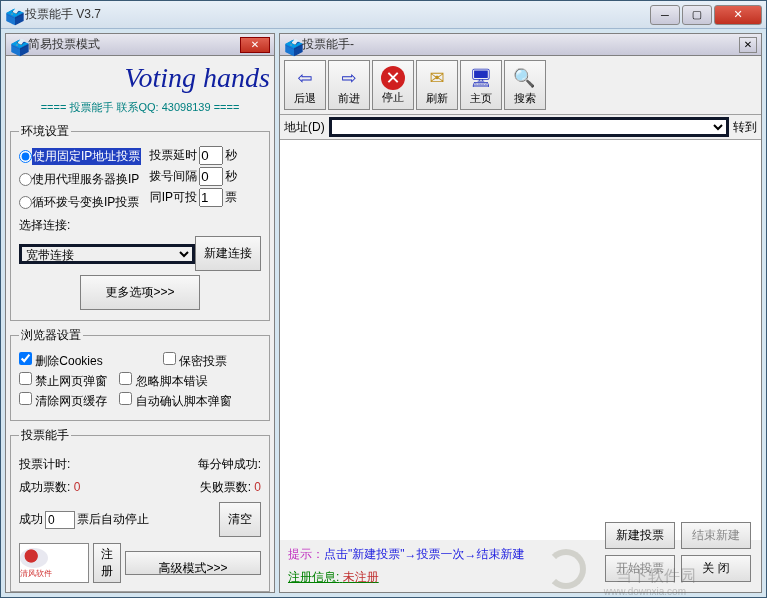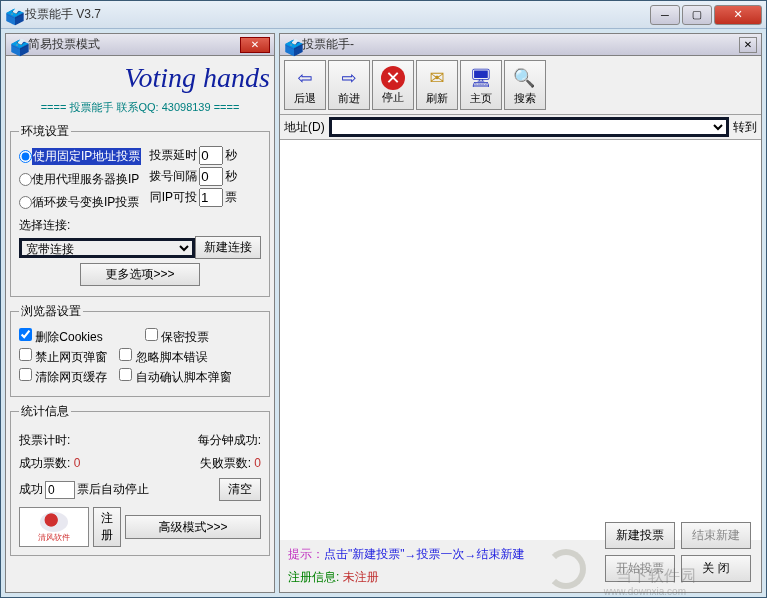--- a/index.html
+++ b/index.html
@@ -28,47 +28,47 @@
 
 .left-body { padding: 4px; }
 .brand { text-align: right; padding: 2px 0; }
 .brand-text { font-family: "Brush Script MT", cursive; font-size: 28px; color: #1020a0; font-style: italic; }
 .contact { text-align: center; font-size: 11px; color: #008080; padding: 4px 0 8px; }
 
 fieldset { border: 1px solid #a0a0a0; margin-bottom: 6px; padding: 6px 8px 8px; font-size: 12px; }
 legend { font-size: 12px; padding: 0 2px; }
 .row { display: flex; align-items: center; margin: 2px 0; font-size: 12px; }
 .row input[type=text] { border: 1px solid #808080; font-size: 12px; height: 18px; padding: 0 2px; }
-.btn { background: linear-gradient(#f8f8f8, #e0e0e0); border: 1px solid #808080; font-size: 12px; padding: 2px 8px; cursor: pointer; }
+.btn { background: linear-gradient(#f8f8f8, #e0e0e0); border: 1px solid #808080; font-size: 12px; padding: 8px 8px; cursor: pointer; }
 select { border: 3px solid #0f172a; font-size: 12px; height: 20px; }
 
 .env-left { display: flex; flex-direction: column; gap: 2px; }
 .env-right { display: flex; flex-direction: column; gap: 2px; margin-left: 8px; align-items: center; }
 .env-row { display: flex; }
 .right-row { display: flex; align-items: center; gap: 2px; font-size: 12px; }
 .right-row input[type=text] { width: 24px; }
 
 .stats .row { justify-content: space-between; margin: 6px 0; }
 
 .logo-area { display: flex; align-items: center; gap: 4px; margin-top: 4px; }
-.logo { width: 70px; height: 40px; background: #fff; border: 1px solid #888; display: flex; flex-direction: column; align-items: center; justify-content: center; font-size: 9px; }
+.logo { width: 70px; height: 40px; background: #fff; border: 1px solid #888; display: flex; flex-direction: column; justify-content: center; font-size: 9px; }
 .logo-swirl { width: 28px; height: 20px; background: radial-gradient(circle at 40% 40%, #d03030 30%, #e8e8f0 34%); border-radius: 50%; }
 .logo-txt { color: #d03030; font-size: 8px; }
 
 .right-body { display: flex; flex-direction: column; height: calc(100% - 22px); }
 .toolbar { display: flex; padding: 4px; gap: 2px; border-bottom: 1px solid #a0a0a0; }
 .tool-btn { width: 42px; height: 50px; border: 1px solid #888; background: linear-gradient(#f8f8f8, #e0e0e0); display: flex; flex-direction: column; align-items: center; justify-content: center; font-size: 11px; cursor: pointer; }
 .tool-icon { width: 26px; height: 26px; display: flex; align-items: center; justify-content: center; font-size: 18px; }
 .addr-bar { display: flex; align-items: center; padding: 2px 4px; gap: 4px; border-bottom: 1px solid #a0a0a0; font-size: 12px; }
 .addr-bar select { flex: 1; background: #fff; }
 .browser-area { flex: 1; background: #fff; }
 .bottom-area { padding: 6px 8px; font-size: 12px; }
 .hint { color: #c030c0; margin-bottom: 6px; }
 .hint .link { color: #2020e0; }
-.reg { color: #008000; }
+.reg { color: #008000; text-decoration: underline; }
 .reg .unreg { color: #c03030; text-decoration: none; }
 .action-btns { position: absolute; right: 10px; bottom: 10px; display: grid; grid-template-columns: auto auto; gap: 6px; }
 .action-btns .btn { padding: 4px 10px; }
 .action-btns .btn.disabled { color: #888; }
 
 .watermark { position: absolute; bottom: 10px; right: 70px; font-size: 16px; color: rgba(100,100,100,0.4); pointer-events: none; }
 .watermark-sub { position: absolute; bottom: 0px; right: 80px; font-size: 10px; color: rgba(100,100,100,0.35); }
 .watermark-circ { position: absolute; bottom: 8px; right: 180px; width: 40px; height: 40px; border: 6px solid rgba(140,140,120,0.3); border-radius: 50%; border-left-color: transparent; }
 </style>
 </head>
@@ -141,34 +141,34 @@
           </div>
           <div class="row" style="justify-content:center;margin-top:4px;">
             <button class="btn" style="width:120px;">更多选项&gt;&gt;&gt;</button>
           </div>
         </fieldset>
 
         <fieldset>
           <legend>浏览器设置</legend>
           <div class="row">
             <label><input type="checkbox" checked="" style=""> <span>删除Cookies</span></label>
-            <label style="margin-left:0;padding-left:42px;"><input type="checkbox" style=""> <span>保密投票</span></label>
+            <label style="margin-left:18px;padding-left:42px;"><input type="checkbox" style=""> <span>保密投票</span></label>
           </div>
           <div class="row">
             <label><input type="checkbox" style=""> <span>禁止网页弹窗</span></label>
             <label style="margin-left:12px;"><input type="checkbox" style=""> <span>忽略脚本错误</span></label>
           </div>
           <div class="row">
             <label><input type="checkbox" style=""> <span>清除网页缓存</span></label>
             <label style="margin-left:12px;"><input type="checkbox" style=""> <span>自动确认脚本弹窗</span></label>
           </div>
         </fieldset>
 
         <fieldset class="stats">
-          <legend>统计信息</legend>
+          <legend>投票能手</legend>
           <div class="row">
               <span>投票计时:</span>
               <span>每分钟成功:</span>
             </div>
           <div class="row">
             <span><span>成功票数:</span> <span style="color:#c03030;">0</span></span>
             <span><span>失败票数:</span> <span style="color:#c03030;">0</span></span>
           </div>
           <div class="row">
             <span style="display:flex;align-items:center;gap:2px;">

